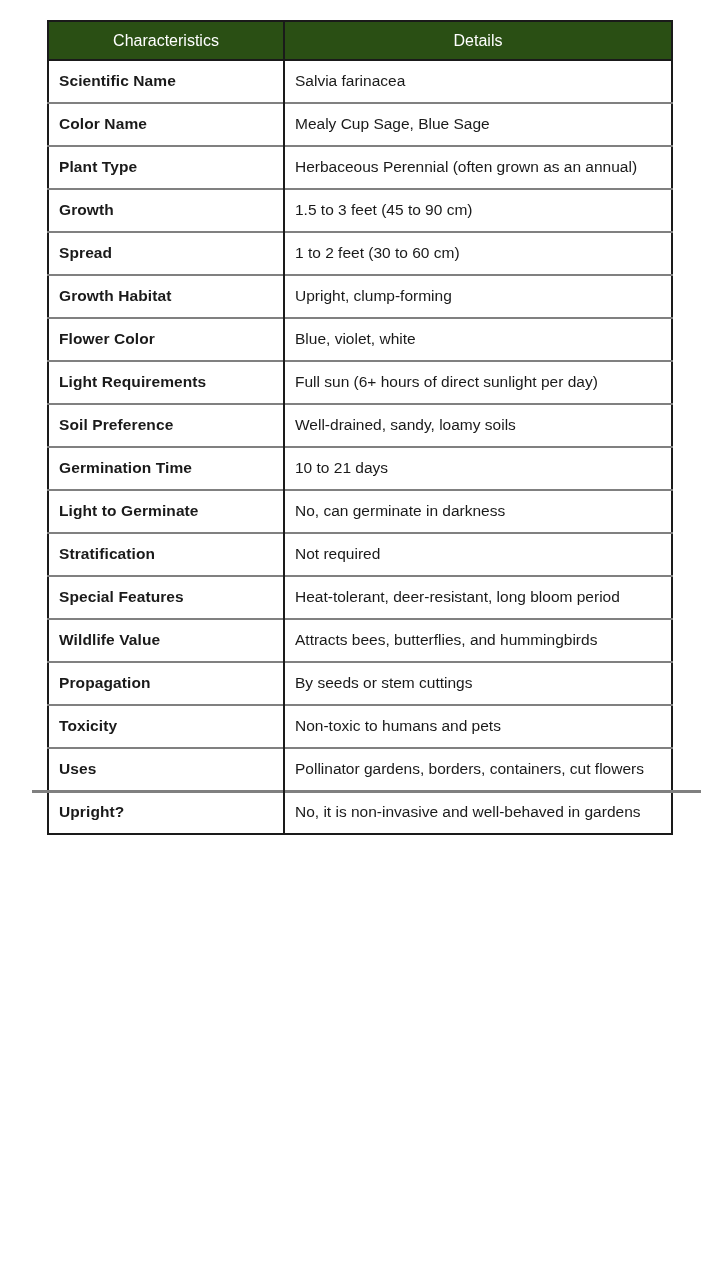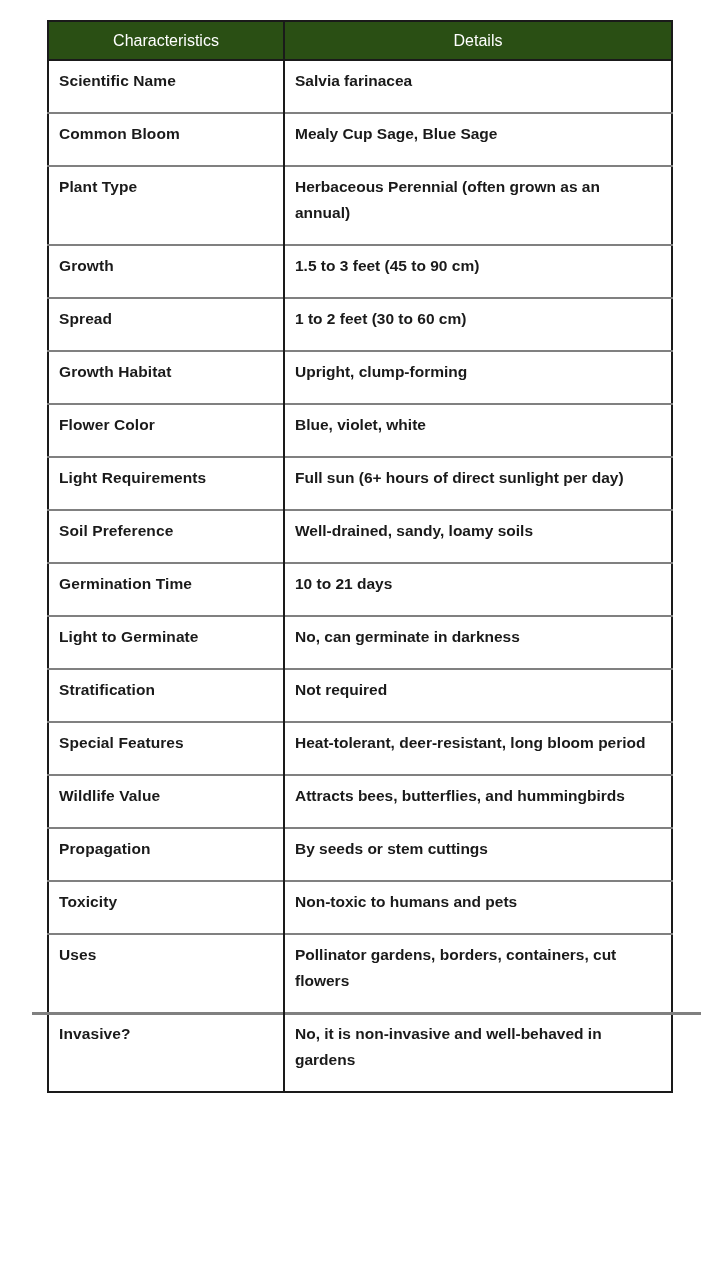--- a/index.html
+++ b/index.html
@@ -51,31 +51,31 @@
     border-bottom: 2px solid var(--outer-border);
     padding: 0 8px;
   }
   thead th:first-child { border-left: none; }
   tbody td {
     border-top: 2px solid var(--grid-line);
     border-left: 2px solid var(--outer-border);
     font-size: 15.5px;
     line-height: 26px;
     vertical-align: top;
-    padding: 7px 14px 18px 10px;
+    padding: 7px 14px 8px 10px;
     position: relative;
   }
   tbody td:first-child { border-left: none; }
   tbody tr:first-child td { border-top: none; }
   td.char {
     font-weight: bold;
     letter-spacing: 0.1px;
   }
   td.detail {
-    font-weight: bold;
+    font-weight: normal;
   }
   
   tr.section-break td { border-top: 2px solid var(--grid-line); }
   tr.section-break td.char::before {
     content: "";
     position: absolute;
     top: -2.5px;
     left: -17px;
     right: 0;
     height: 3px;
@@ -105,21 +105,21 @@
         <th>Characteristics</th>
         <th>Details</th>
       </tr>
     </thead>
     <tbody id="table-body">
         <tr>
     <td class="char">Scientific Name</td>
     <td class="detail">Salvia farinacea</td>
   </tr>
         <tr>
-    <td class="char">Common Bloom</td>
+    <td class="char">Color Name</td>
     <td class="detail">Mealy Cup Sage, Blue Sage</td>
   </tr>
         <tr>
     <td class="char">Plant Type</td>
     <td class="detail">Herbaceous Perennial (often grown as an annual)</td>
   </tr>
         <tr>
     <td class="char">Growth</td>
     <td class="detail">1.5 to 3 feet (45 to 90 cm)</td>
   </tr>
@@ -169,18 +169,18 @@
   </tr>
         <tr>
     <td class="char">Toxicity</td>
     <td class="detail">Non-toxic to humans and pets</td>
   </tr>
         <tr>
     <td class="char">Uses</td>
     <td class="detail">Pollinator gardens, borders, containers, cut flowers</td>
   </tr>
         <tr class="section-break">
-    <td class="char">Invasive?</td>
+    <td class="char">Upright?</td>
     <td class="detail">No, it is non-invasive and well-behaved in gardens</td>
   </tr>
       </tbody>
   </table>
 </div>
 
 </body></html>

